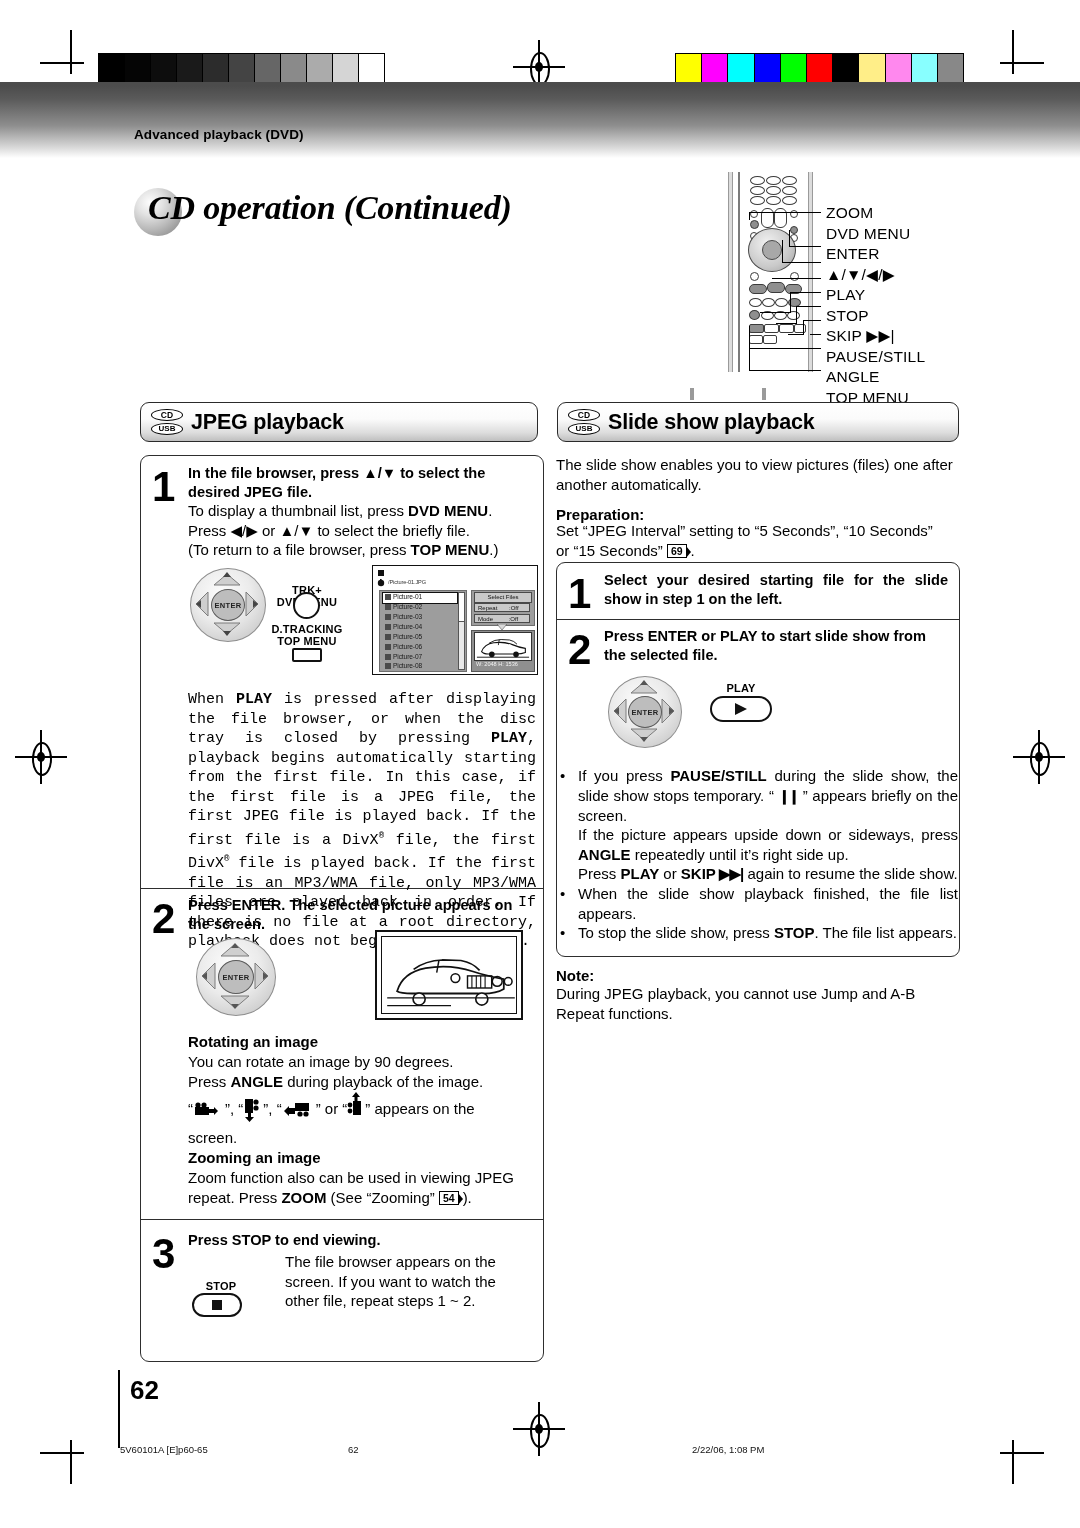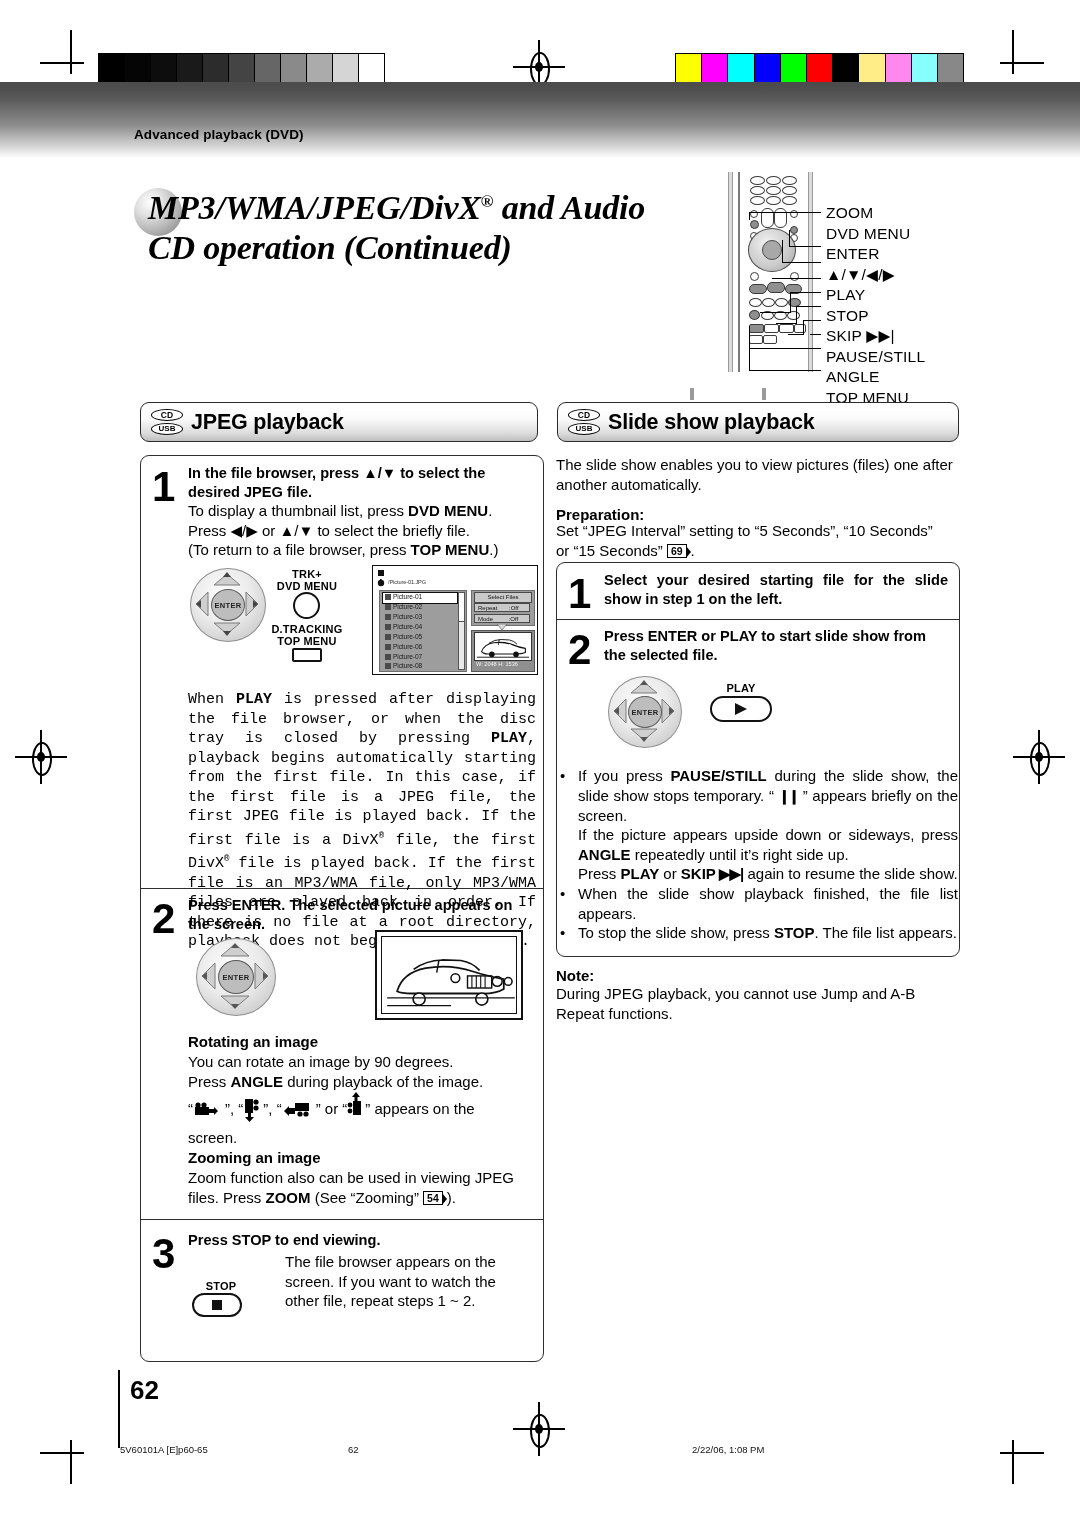--- a/index.html
+++ b/index.html
@@ -175,21 +175,20 @@
 
 <div class="headband-top"></div>
 <div class="headband"></div>
 <div class="breadcrumb">Advanced playback (DVD)</div>
 
 <div class="tinybar" style="left:690px;top:388px;"></div>
 <div class="tinybar" style="left:762px;top:388px;"></div>
 
 <div class="titleball"></div>
 <div class="title">
-  <div><span>MP3/WMA/JPEG/DivX</span><sup>®</sup><span> and Audio</span></div>
   <div class="l2">CD operation (Continued)</div>
 </div>
 
 <div class="remote">
   <div class="body"></div>
   <div class="rail" style="left:0px;"></div>
   <div class="rail" style="left:80px;"></div>
 
   <div class="rkey" style="left:22px;top:4px;width:13px;height:7px;"></div>
   <div class="rkey" style="left:38px;top:4px;width:13px;height:7px;"></div>
@@ -298,21 +297,21 @@
     <path d="M6 36 L18 24 L18 48 Z" fill="#cfcfcf" stroke="#7d7d7d" stroke-width="1"></path>
     <path d="M68 36 L56 24 L56 48 Z" fill="#cfcfcf" stroke="#7d7d7d" stroke-width="1"></path>
     <path d="M33 9 L41 9 L37 4 Z" fill="#444"></path>
     <path d="M33 63 L41 63 L37 68 Z" fill="#444"></path>
     <path d="M11 32 L11 40 L6 36 Z" fill="#444"></path>
     <path d="M63 32 L63 40 L68 36 Z" fill="#444"></path>
   </svg>
   <div class="ctr" style="left:21px;top:21px;width:32px;height:30px;">ENTER</div>
 </div>
 
-<div class="btncap" style="left:272px;top:568px;width:70px;">
+<div class="btncap" style="left:272px;top:584px;width:70px;">
   <span>TRK+</span><br>
   <span>DVD MENU</span>
 </div>
 <div class="btnpill" style="left:293px;top:592px;width:27px;height:27px;border-width:2px;"></div>
 
 <div class="btncap" style="left:266px;top:623px;width:82px;">
   <span>D.TRACKING</span><br>
   <span>TOP MENU</span>
 </div>
 <div class="btnpill" style="left:292px;top:648px;width:30px;height:14px;border-radius:2px;border-width:2px;"></div>
@@ -439,21 +438,21 @@
       <circle cx="3" cy="19" r="2.4" fill="#000"></circle>
     </svg><span>” appears on the</span>
 </div>
 <div class="body" style="left:188px;top:1128px;">screen.</div>
 
 <div class="body" style="left:188px;top:1148px;font-weight:bold;">
   <span>Zooming an image</span>
 </div>
 <div class="body" style="left:188px;top:1168px;width:348px;">
   <span>Zoom function also can be used in viewing JPEG</span><br>
-  <span>files. Press </span><b>ZOOM</b><span> (See “Zooming” </span><span class="refbox">54</span><span class="refarrow"></span><span>).</span>
+  <span>repeat. Press </span><b>ZOOM</b><span> (See “Zooming” </span><span class="refbox">54</span><span class="refarrow"></span><span>).</span>
 </div>
 
 <div class="stepnum" style="left:152px;top:1235px;">3</div>
 <div class="stepttl" style="left:188px;top:1231px;width:348px;">Press STOP to end viewing.</div>
 <div class="btncap" style="left:192px;top:1280px;width:58px;">STOP</div>
 <div class="btnpill" style="left:192px;top:1293px;width:50px;height:24px;">
   <span style="width:10px;height:10px;background:#111;display:block;"></span>
 </div>
 <div class="body" style="left:285px;top:1252px;width:232px;">The file browser appears on the screen. If you want to watch the other file, repeat steps 1 ~ 2.</div>
 

